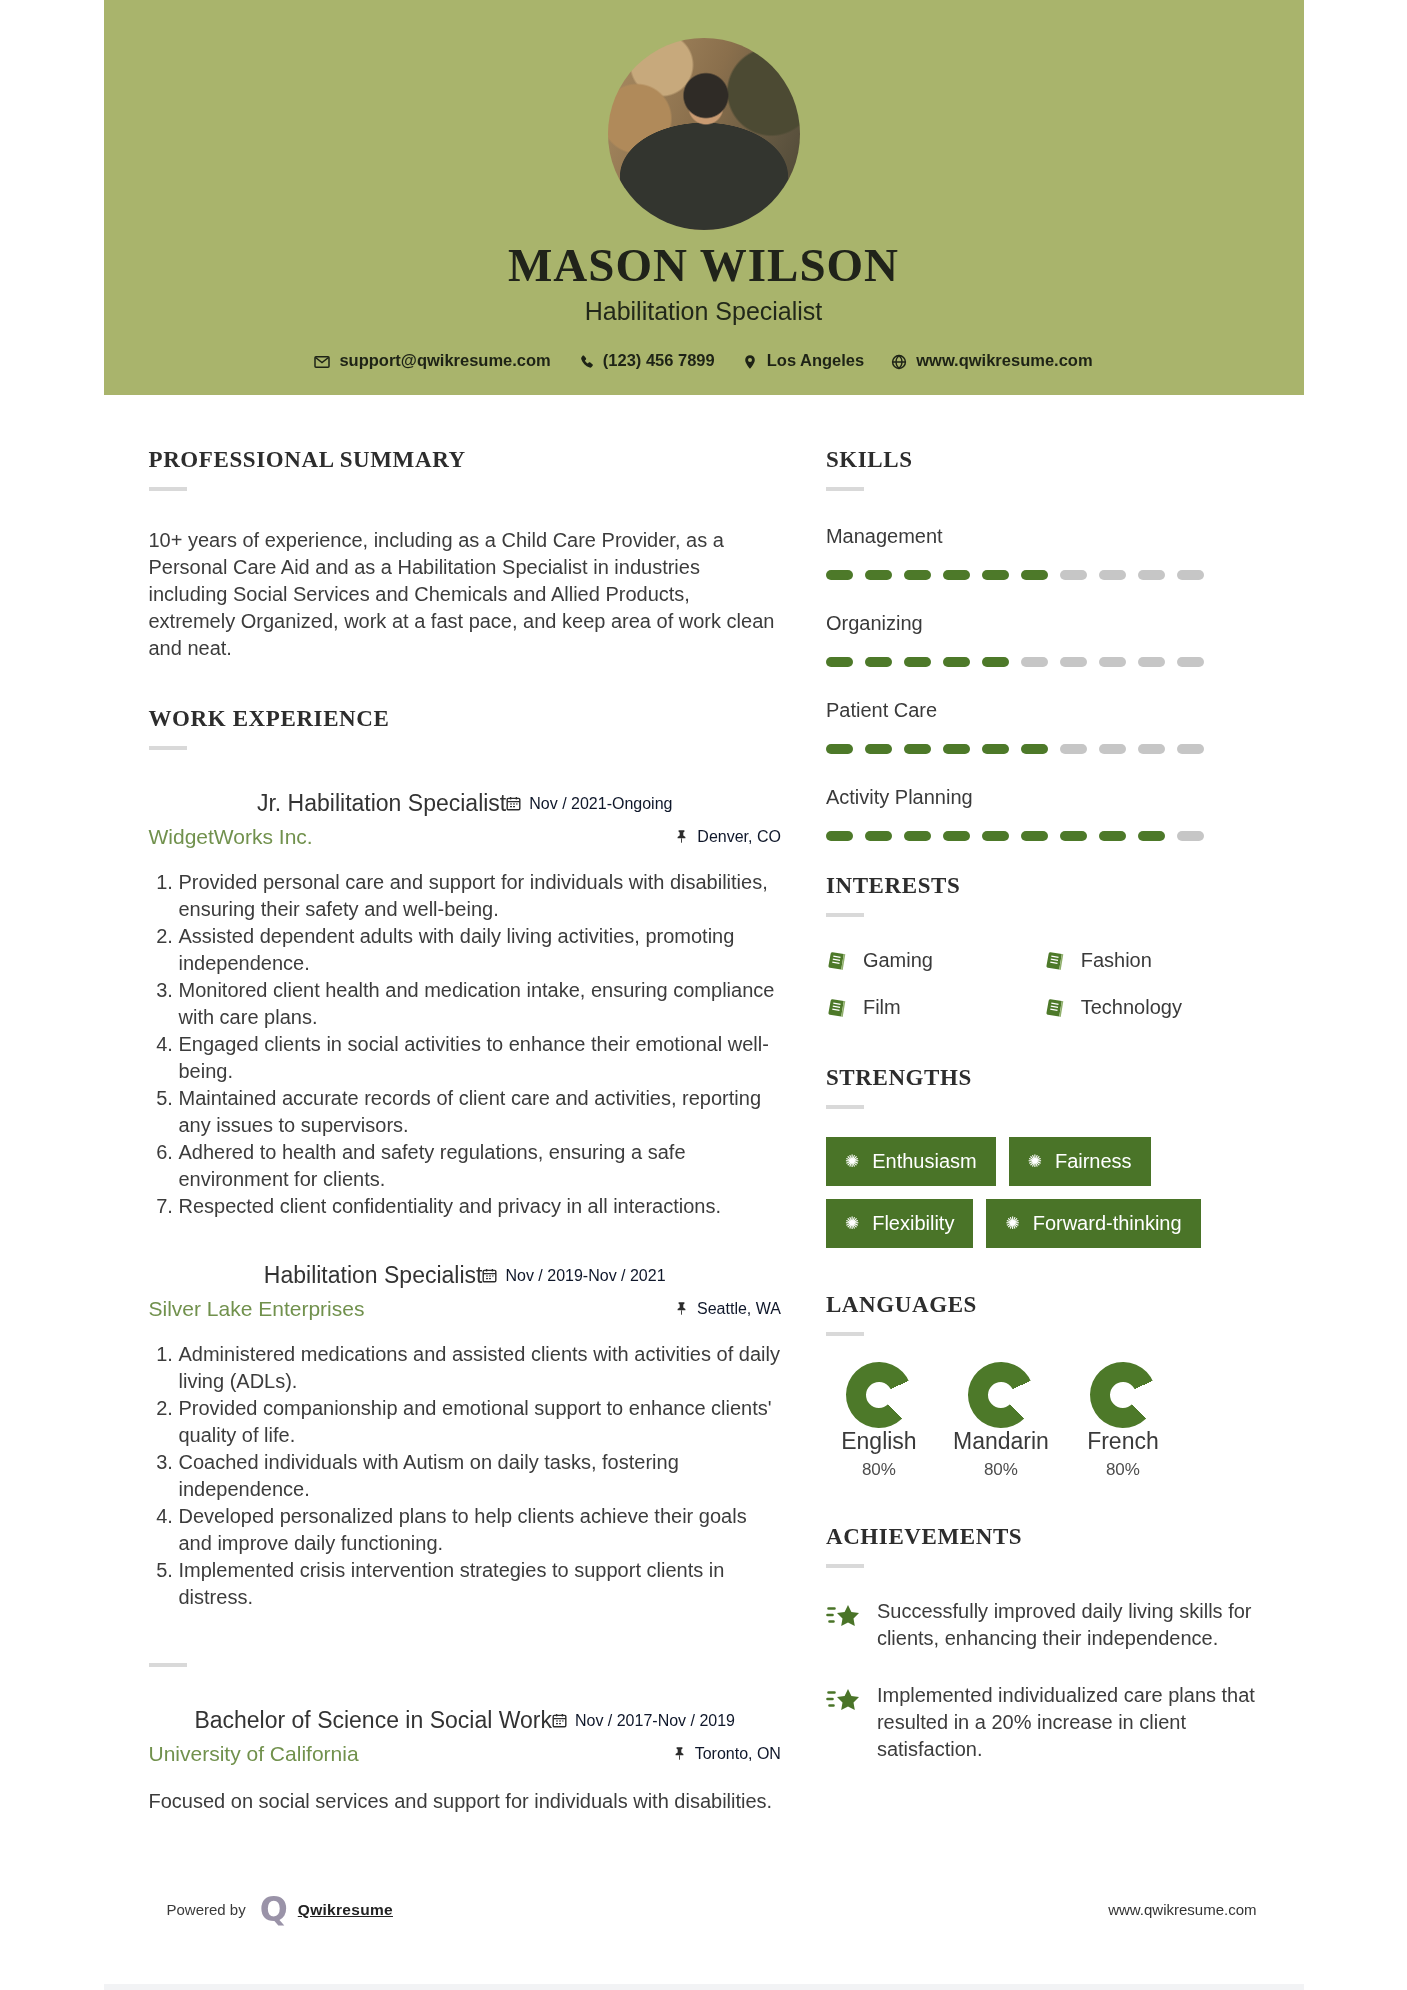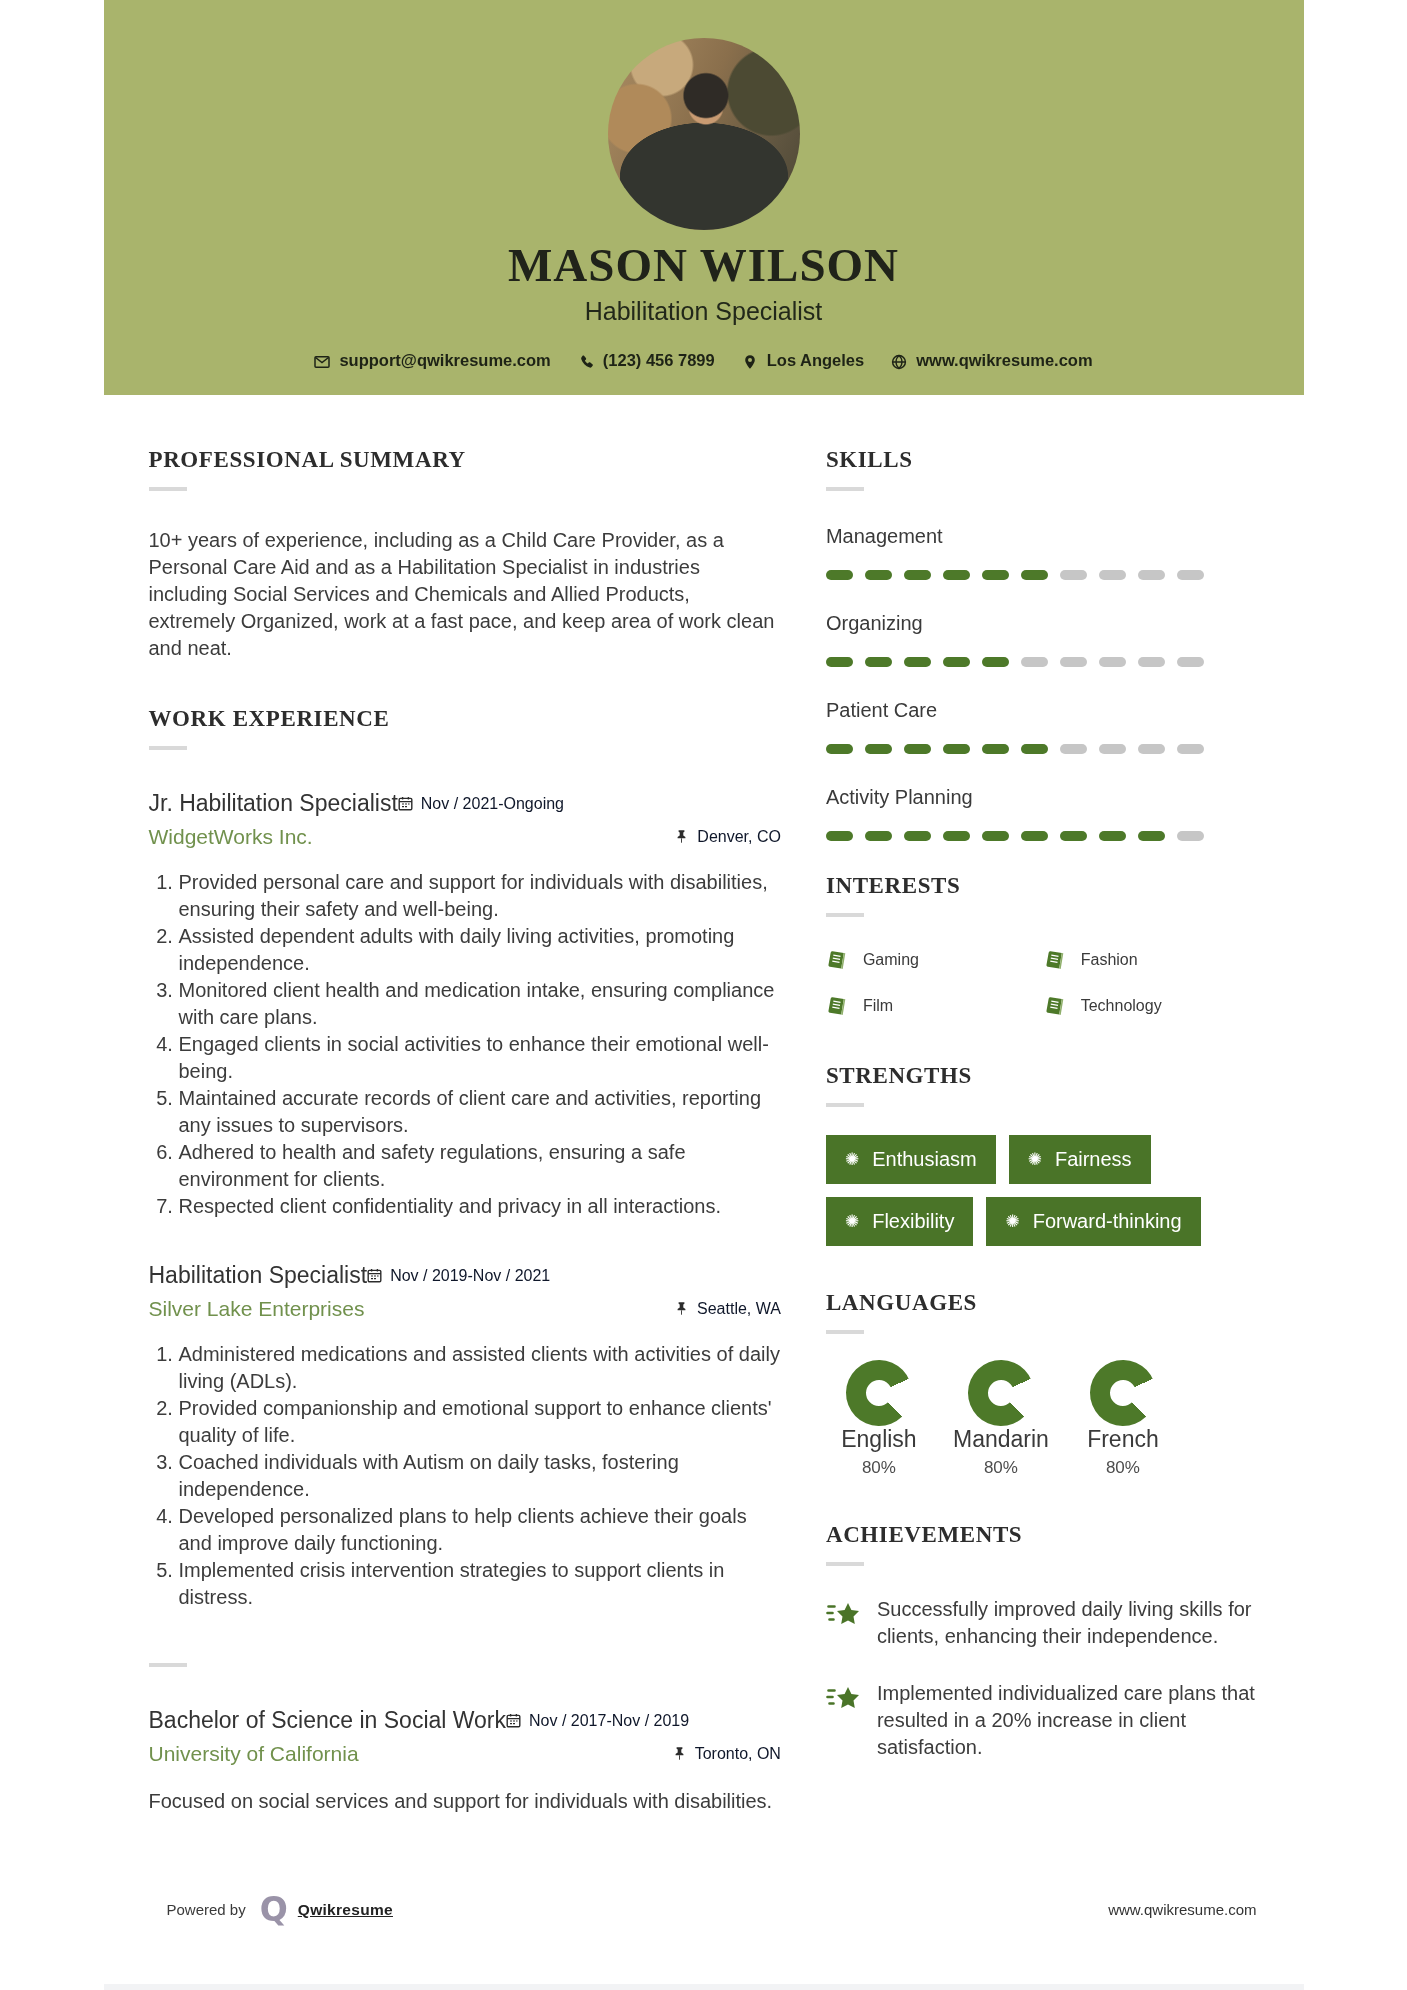--- a/index.html
+++ b/index.html
@@ -38,21 +38,21 @@
 
   .sec-title{font-family:"Liberation Serif", serif; font-size:23px; font-weight:700;
              color:var(--ink); letter-spacing:.6px;}
   .sec-rule{width:38px; height:4px; background:#d9d9d9; margin-top:14px;}
 
   .summary-text{margin-top:36px; font-size:20px; line-height:27px; color:var(--body-ink);}
 
   .work-section{margin-top:44px;}
   .job{margin-top:42px;}
   .job:first-child{margin-top:40px;}
-  .job-head{display:flex; justify-content:flex-start; align-items:baseline;}
+  .job-head{display:flex; justify-content:center; align-items:baseline;}
   .job-title{font-size:23px; color:#333; font-weight:400;}
   .edu-title{font-size:23px; color:#333; font-weight:400;}
   .job-meta{font-size:16px; color:#0f172a; display:flex; align-items:center; gap:8px; font-weight:400;}
   .micon{width:15px; height:15px; display:block;}
   .job-sub{display:flex; justify-content:space-between; align-items:baseline; margin-top:8px;}
   .company{font-size:21px; color:var(--company-green);}
   ol.duties{margin-top:20px; padding-left:30px; font-size:20px; line-height:27px; color:var(--body-ink);}
   .edu-section{margin-top:52px;}
   .edu-block{margin-top:40px;}
   .edu-note{margin-top:22px; font-size:20px; color:var(--body-ink); line-height:27px;}
@@ -60,21 +60,21 @@
   
   .skills-list{margin-top:34px;}
   .skill{margin-bottom:32px;}
   .skill-name{font-size:20px; color:#3a3a3a;}
   .skill-bar{display:flex; gap:12px; margin-top:22px;}
   .pill{width:27px; height:10px; border-radius:5px; background:var(--pill-gray); display:block;}
   .pill.on{background:var(--pill-green);}
 
   .interests-section{margin-top:14px;}
   .interests-grid{display:grid; grid-template-columns:1fr 1fr; row-gap:24px; margin-top:32px;}
-  .interest{display:flex; align-items:center; gap:15px; font-size:16px; color:#3a3a3a;}
+  .interest{display:flex; align-items:center; gap:15px; font-size:20px; color:#3a3a3a;}
   .bicon{width:22px; height:22px; display:block;}
 
   .strengths-section{margin-top:46px;}
   .badges{display:flex; flex-wrap:wrap; gap:13px; margin-top:28px;}
   .badge{background:var(--badge-green); color:#fff; font-size:20px; padding:13px 19px;
          display:flex; align-items:center; gap:13px;}
   .burst{font-family:"DejaVu Sans", sans-serif; font-size:17px; line-height:1;}
 
   .langs-section{margin-top:44px;}
   .langs{display:flex; gap:16px; margin-top:26px;}

